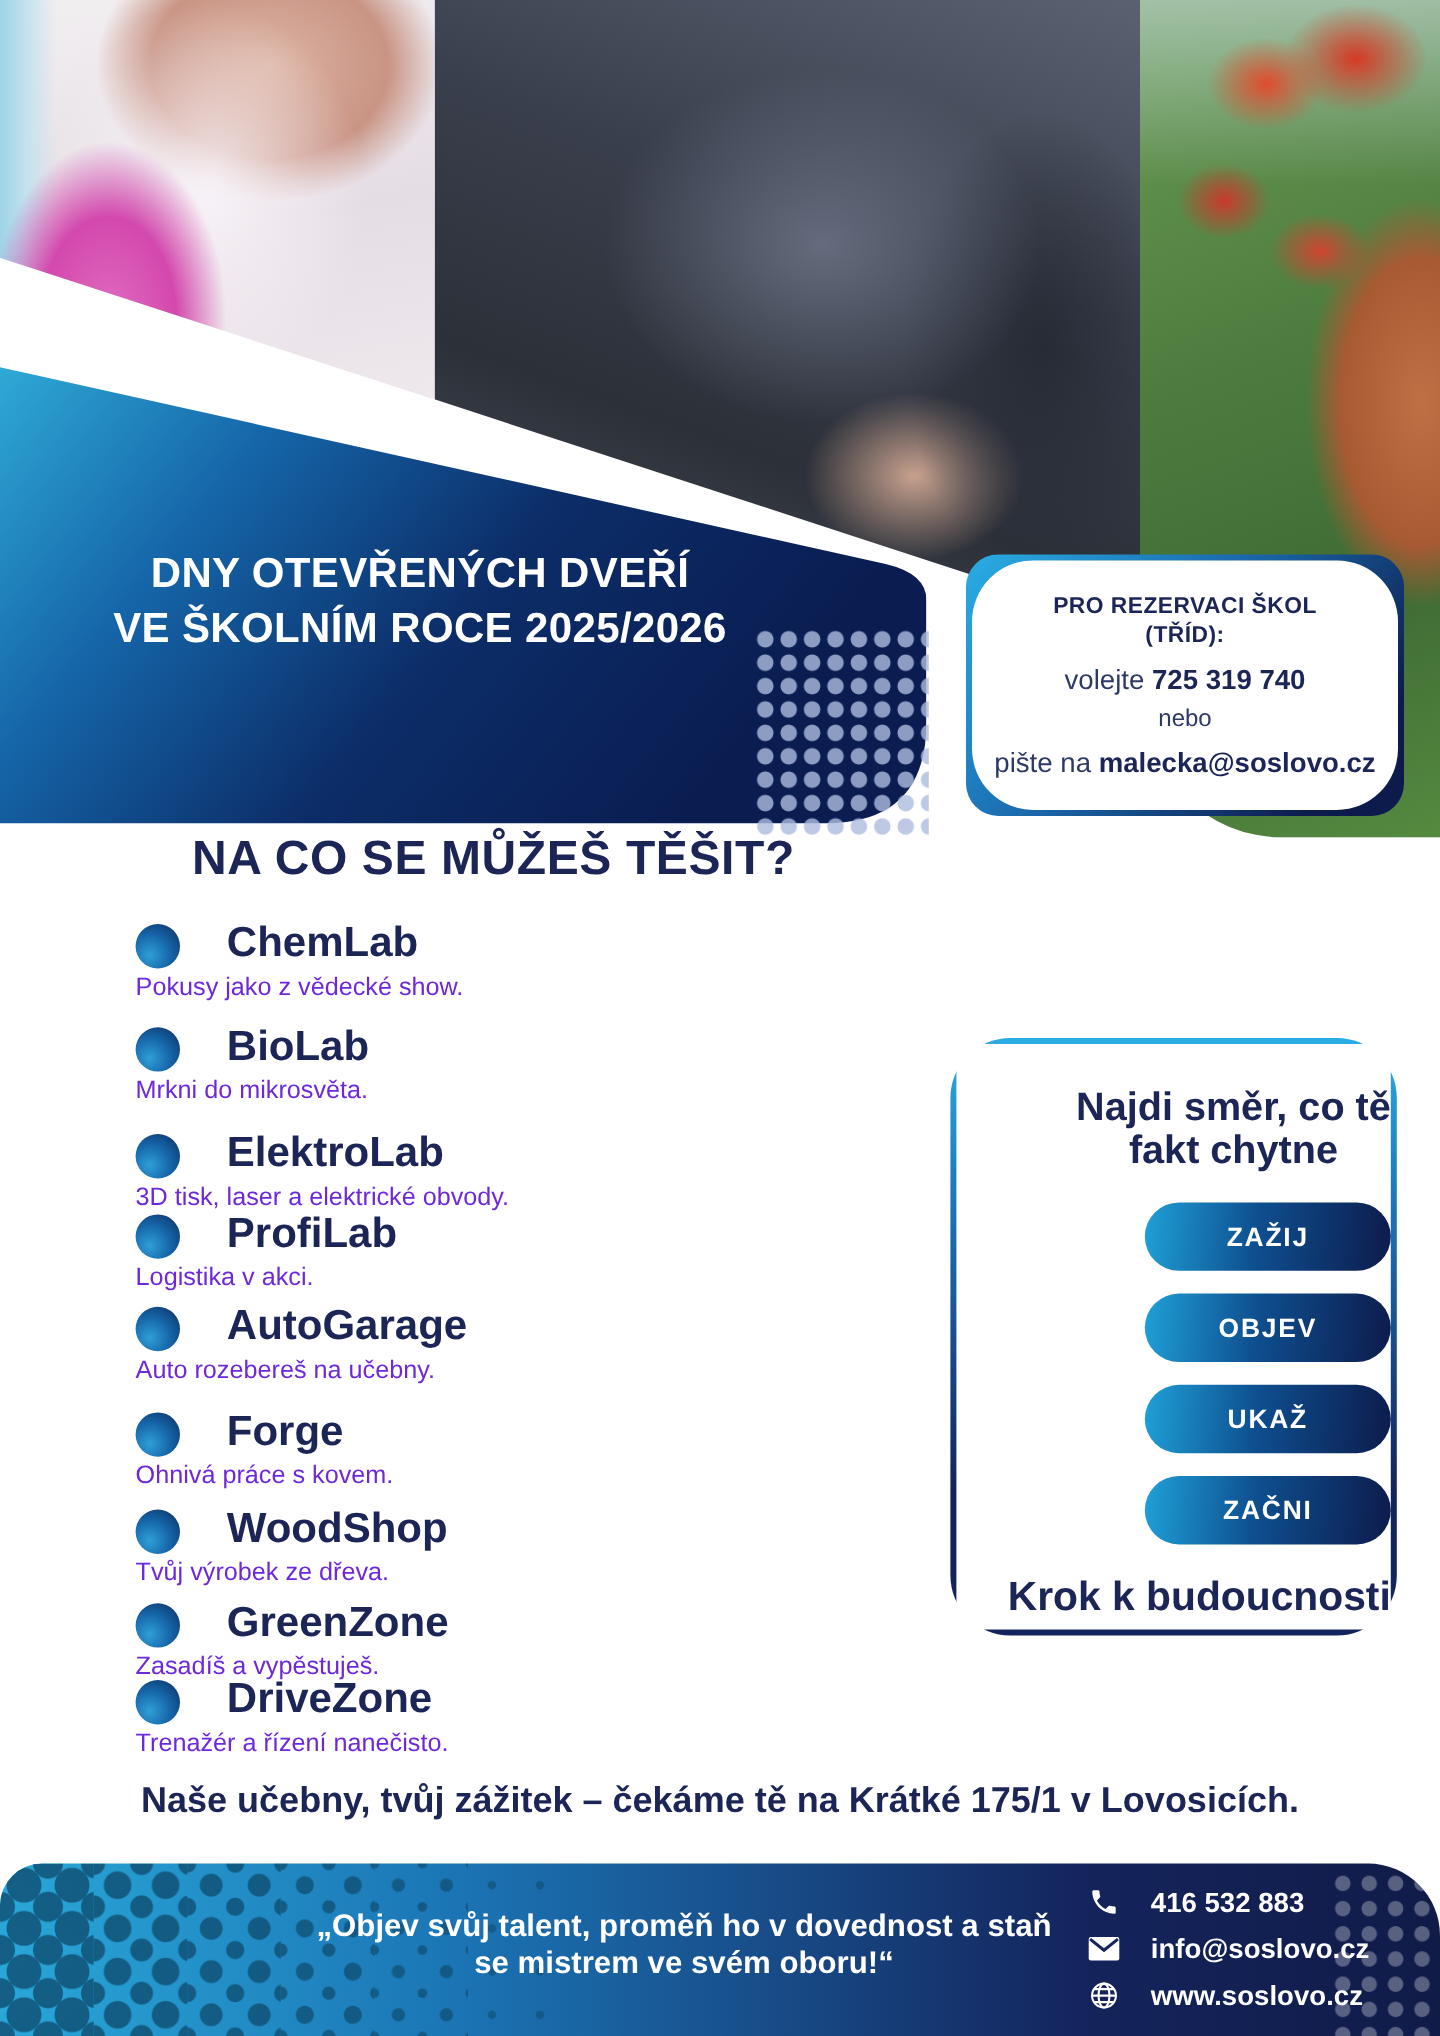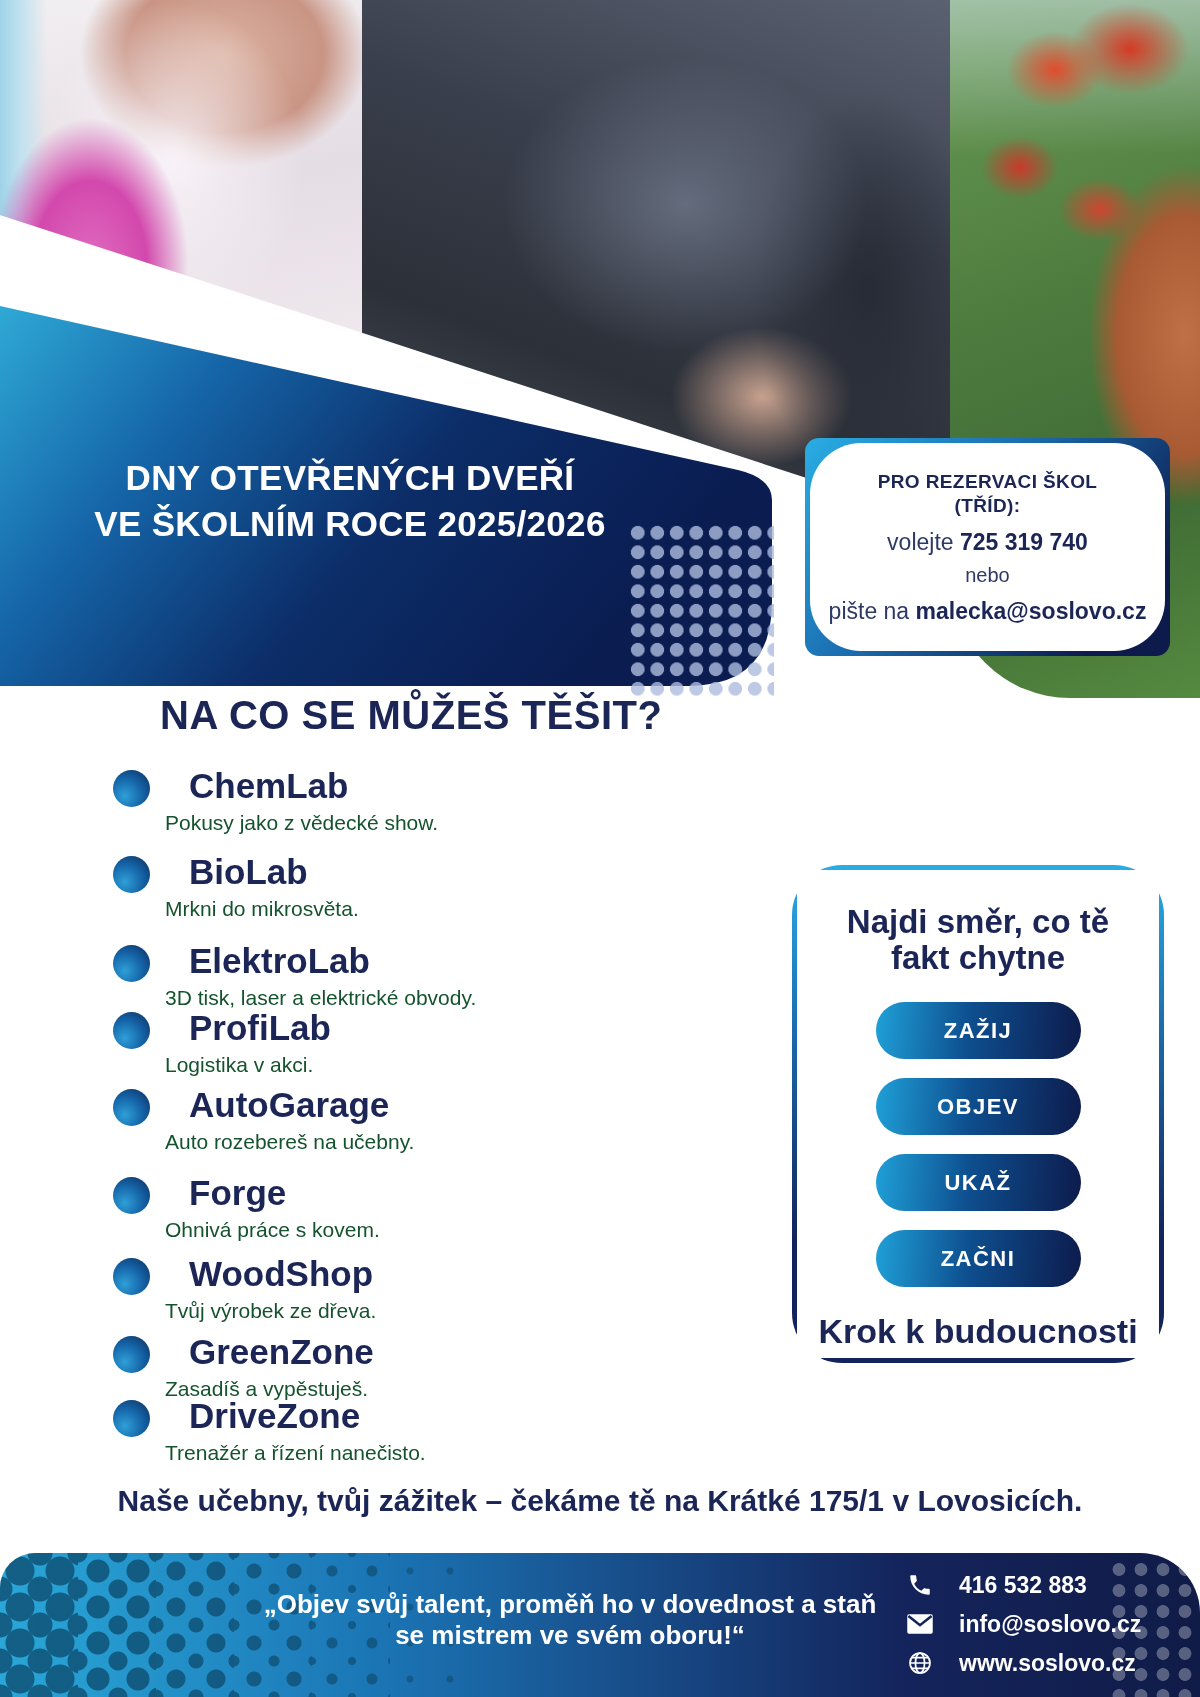--- a/index.html
+++ b/index.html
@@ -39,40 +39,40 @@
     line-height:47px;letter-spacing:.5px;white-space:nowrap;}
   
   .banner-svg{position:absolute;left:0;top:300px;}
   .banner-text{position:absolute;left:0;top:455px;width:700px;text-align:center;color:#fff;}
   .banner-title{font-size:35px;font-weight:800;line-height:46px;letter-spacing:.3px;}
   .banner-dates{margin-top:17px;font-size:32px;font-weight:800;line-height:33px;}
   .banner-dots{position:absolute;left:628px;top:523px;width:146px;height:177px;
     background-image:radial-gradient(circle, rgba(173,188,222,.8) 6.5px, rgba(173,188,222,0) 7.2px);
     background-size:19.5px 19.5px;}
   
-  .res-card{position:absolute;left:805px;top:438px;width:365px;height:218px;border-radius:14px;
+  .res-card{position:absolute;left:805px;top:462px;width:365px;height:218px;border-radius:27px;
     background:linear-gradient(130deg,#2aade4 0%,#1b6db0 40%,#0d1b4c 85%);padding:5px;box-sizing:border-box;}
   .res-inner{width:100%;height:100%;background:#fff;border-radius:51px;display:flex;flex-direction:column;
     align-items:center;justify-content:center;text-align:center;color:#1b2556;}
   .res-head{font-size:19px;font-weight:800;line-height:24px;letter-spacing:.4px;}
   .res-line{margin-top:11px;font-size:23px;font-weight:400;color:#2e3a66;}
   .res-line b{font-weight:800;color:#1b2556;}
   .res-or{margin-top:8px;font-size:20px;color:#2e3a66;}
   
   .act-heading{position:absolute;left:160px;top:693px;font-size:40px;font-weight:800;color:#1b2556;letter-spacing:.5px;}
   .act-item{position:absolute;left:113px;width:600px;}
   .act-bullet{position:absolute;left:0;top:4px;width:37px;height:37px;border-radius:50%;
     background:radial-gradient(circle at 32% 70%, #2f9fd8 0%, #1565a8 48%, #0d2a5c 100%);}
   .act-title{margin-left:76px;font-size:35px;font-weight:800;color:#1b2556;line-height:40px;}
-  .act-desc{margin-left:52px;margin-top:5px;font-size:21px;color:#14532d;line-height:24px;}
+  .act-desc{margin-top:5px;font-size:21px;color:#6d28d9;line-height:24px;}
   
   .dir-panel{position:absolute;left:792px;top:865px;width:372px;height:498px;border-radius:50px;
     background:linear-gradient(180deg,#2aade4 0%,#1b6db0 32%,#13245c 75%);padding:5px;box-sizing:border-box;}
   .dir-inner{width:100%;height:100%;background:#fff;border-radius:21px;display:flex;flex-direction:column;
-    align-items:center;box-sizing:border-box;padding-top:34px;}
+    align-items:flex-end;box-sizing:border-box;padding-top:34px;}
   .dir-heading{text-align:center;font-size:33px;font-weight:800;color:#1b2556;line-height:36px;}
   .dir-buttons{margin-top:26px;display:flex;flex-direction:column;gap:19px;}
   .dir-btn{width:205px;height:57px;border:none;border-radius:29px;color:#fff;font-size:22px;font-weight:800;
     letter-spacing:1.5px;font-family:inherit;cursor:pointer;
     background:linear-gradient(95deg,#1fa0d8 0%,#0e4f8f 45%,#0d1b4c 100%);}
   .dir-foot{margin-top:25px;font-size:34px;font-weight:800;color:#1b2556;}
   
   .closing{position:absolute;left:0;top:1484px;width:1200px;text-align:center;
     font-size:30px;font-weight:800;color:#1b2556;}
   

